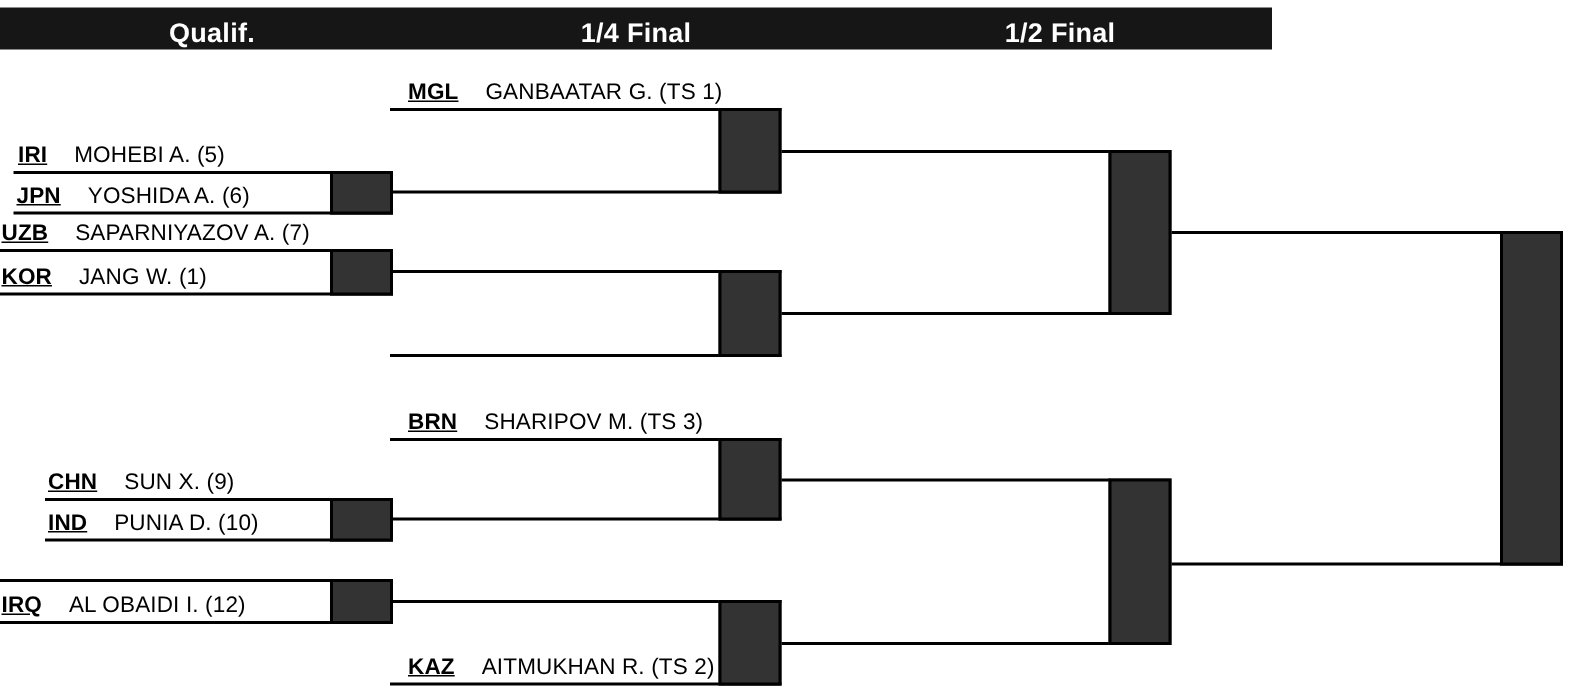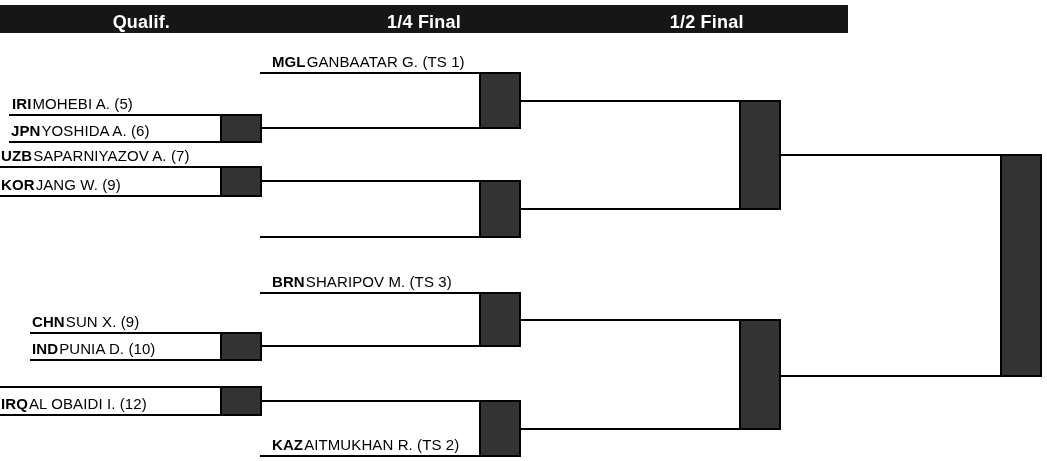--- a/index.html
+++ b/index.html
@@ -31,21 +31,21 @@
     border:2px solid #000000;
     box-sizing:border-box;
   }
   .player{
     position:absolute;
     white-space:nowrap;
     font-size:15px;
     color:#000000;
     letter-spacing:0.1px;
   }
-  .noc{font-weight:700;margin-right:1px;}
+  .noc{font-weight:700;margin-right:18px;text-decoration:underline;}
   .pname{font-weight:400;text-align:right;}
 </style>
 </head>
 <body>
 
 <div id="stage">
 
   <div class="header">
     <div class="hcol">Qualif.</div>
     <div class="hcol">1/4 Final</div>
@@ -114,21 +114,21 @@
   <div class="player" style="left:12px;top:95px">
     <span class="noc">IRI</span><span class="pname">MOHEBI A. (5)</span>
   </div>
   <div class="player" style="left:11px;top:122px">
     <span class="noc">JPN</span><span class="pname">YOSHIDA A. (6)</span>
   </div>
   <div class="player" style="left:1px;top:147px">
     <span class="noc">UZB</span><span class="pname">SAPARNIYAZOV A. (7)</span>
   </div>
   <div class="player" style="left:1px;top:176px">
-    <span class="noc">KOR</span><span class="pname">JANG W. (9)</span>
+    <span class="noc">KOR</span><span class="pname">JANG W. (1)</span>
   </div>
   <div class="player" style="left:272px;top:273px">
     <span class="noc">BRN</span><span class="pname">SHARIPOV M. (TS 3)</span>
   </div>
   <div class="player" style="left:32px;top:313px">
     <span class="noc">CHN</span><span class="pname">SUN X. (9)</span>
   </div>
   <div class="player" style="left:32px;top:340px">
     <span class="noc">IND</span><span class="pname">PUNIA D. (10)</span>
   </div>

